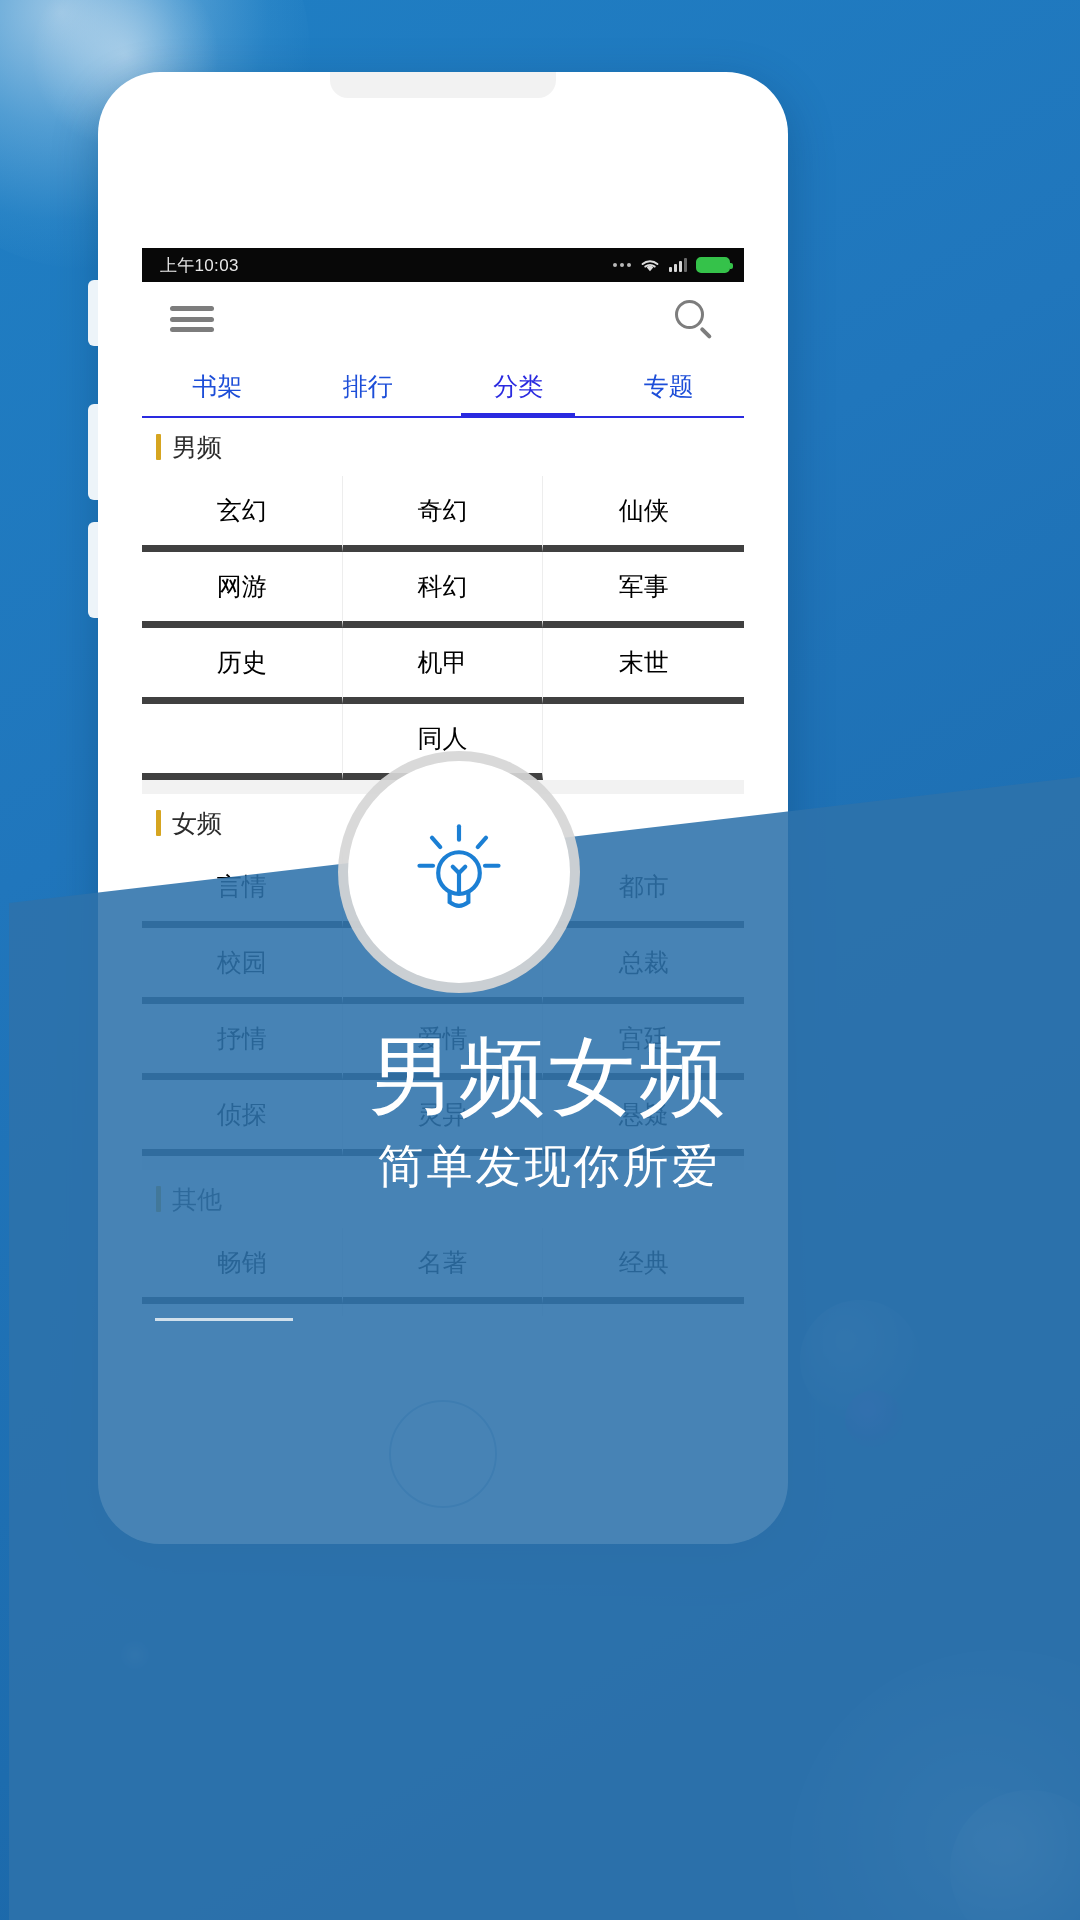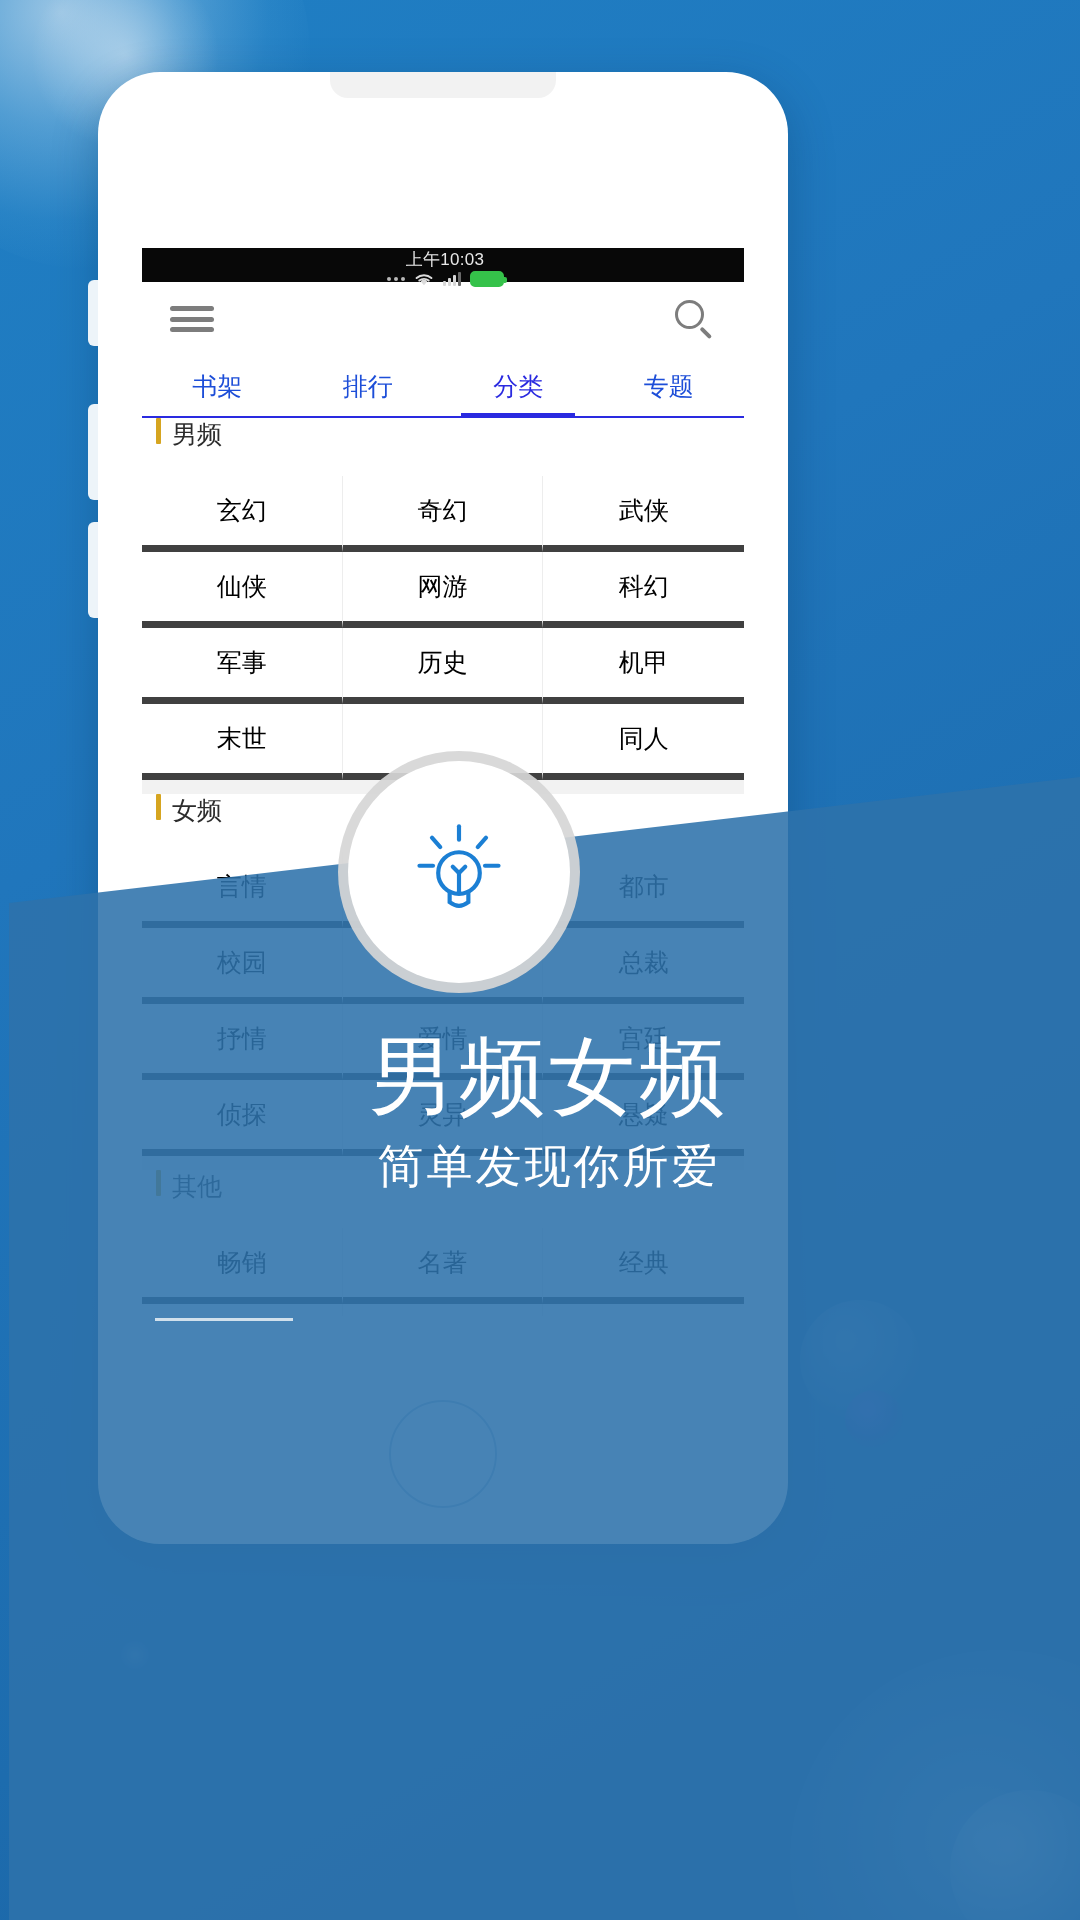--- a/index.html
+++ b/index.html
@@ -114,21 +114,20 @@
   
   .statusbar {
     height: 34px;
     background: #080808;
     display: flex;
     align-items: center;
     justify-content: space-between;
     padding: 0 14px 0 18px;
     color: #e8e8e8;
     font-size: 17px;
-    flex-direction: column;
   }
   .sb-left { letter-spacing: 0.3px; }
   .sb-right { display: flex; align-items: center; gap: 9px; }
   .dots { display: flex; gap: 3px; align-items: center; }
   .dots i { width: 4px; height: 4px; border-radius: 50%; background: #b9b9b9; display: block; }
   .bars { display: flex; align-items: flex-end; gap: 2px; height: 14px; }
   .bars i { width: 3px; background: #d8d8d8; display: block; border-radius: 1px; }
   .bars i:nth-child(1) { height: 5px; }
   .bars i:nth-child(2) { height: 8px; }
   .bars i:nth-child(3) { height: 11px; }
@@ -203,21 +202,21 @@
     bottom: -2px;
     height: 5px;
     background: #2a2ae0;
   }
 
   
   .cat-list { background: #ffffff; }
   .section-head {
     height: 58px;
     display: flex;
-    align-items: flex-start;
+    align-items: center;
     padding-left: 14px;
     background: #ffffff;
   }
   .section-bar {
     width: 5px;
     height: 26px;
     background: #d6a520;
     border-radius: 1px;
     margin-right: 11px;
   }
@@ -373,21 +372,20 @@
 
       <div class="cat-list">
 
         <div class="section-head">
           <span class="section-bar"></span>
           <span class="section-title">男频</span>
         </div>
         <div class="grid">
           <div class="cell">玄幻</div>
           <div class="cell">奇幻</div>
-          <div class="cell">武侠</div>
           <div class="cell">仙侠</div>
           <div class="cell">网游</div>
           <div class="cell">科幻</div>
           <div class="cell">军事</div>
           <div class="cell">历史</div>
           <div class="cell">机甲</div>
           <div class="cell">末世</div>
           <div class="cell empty"></div>
           <div class="cell">同人</div>
         </div>

